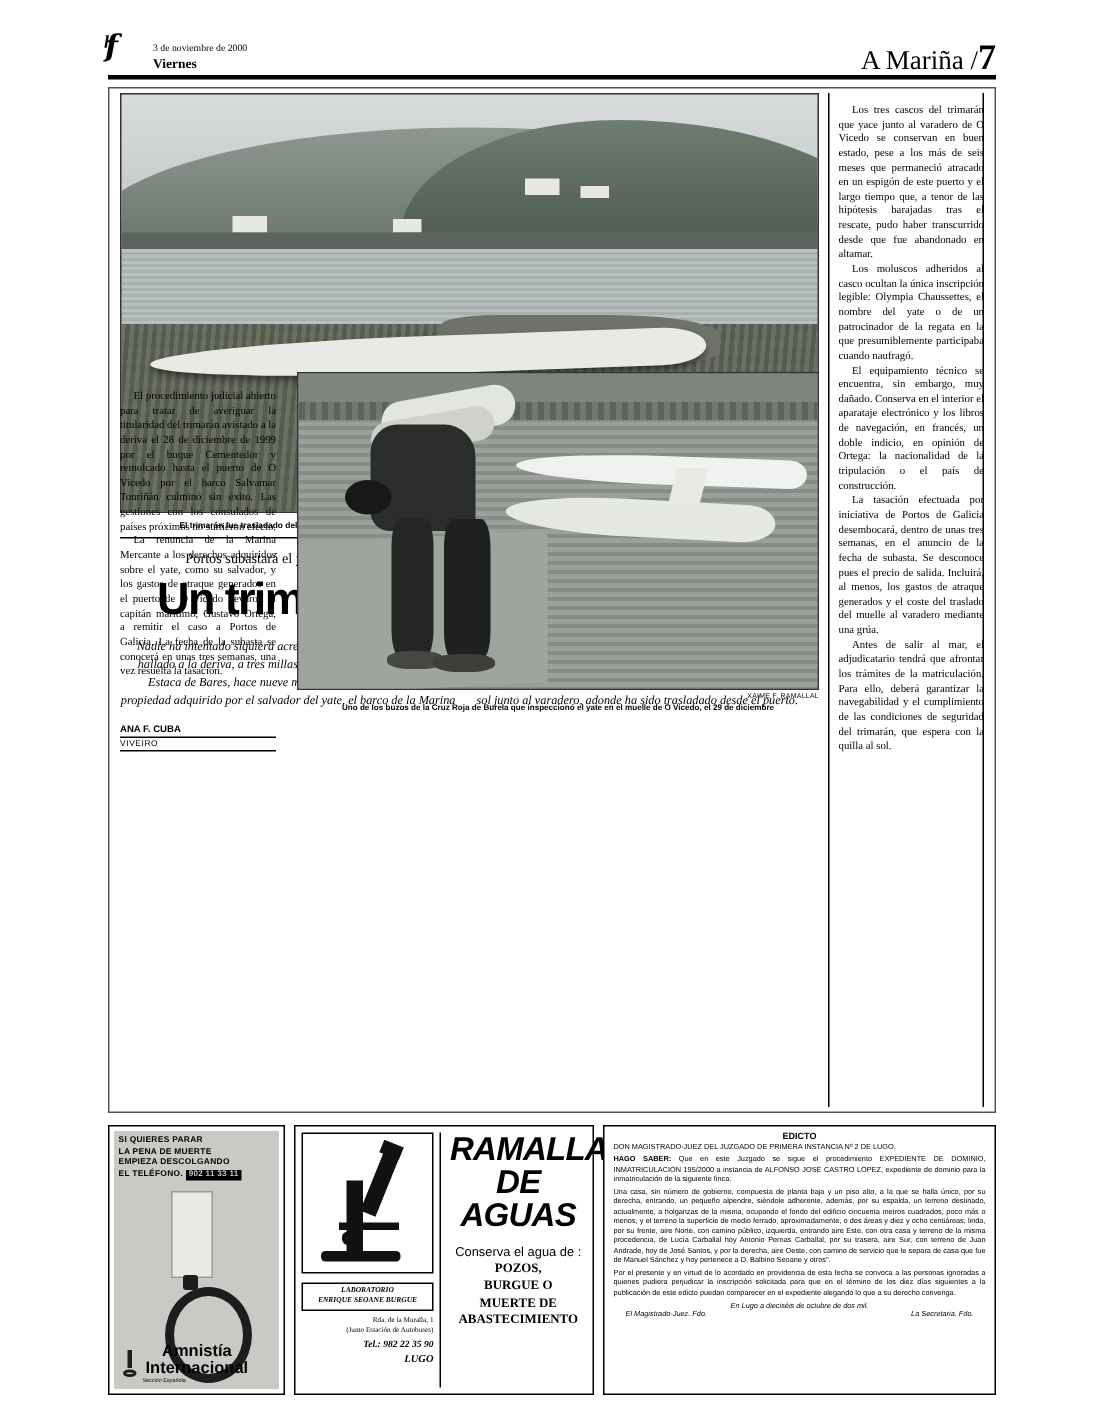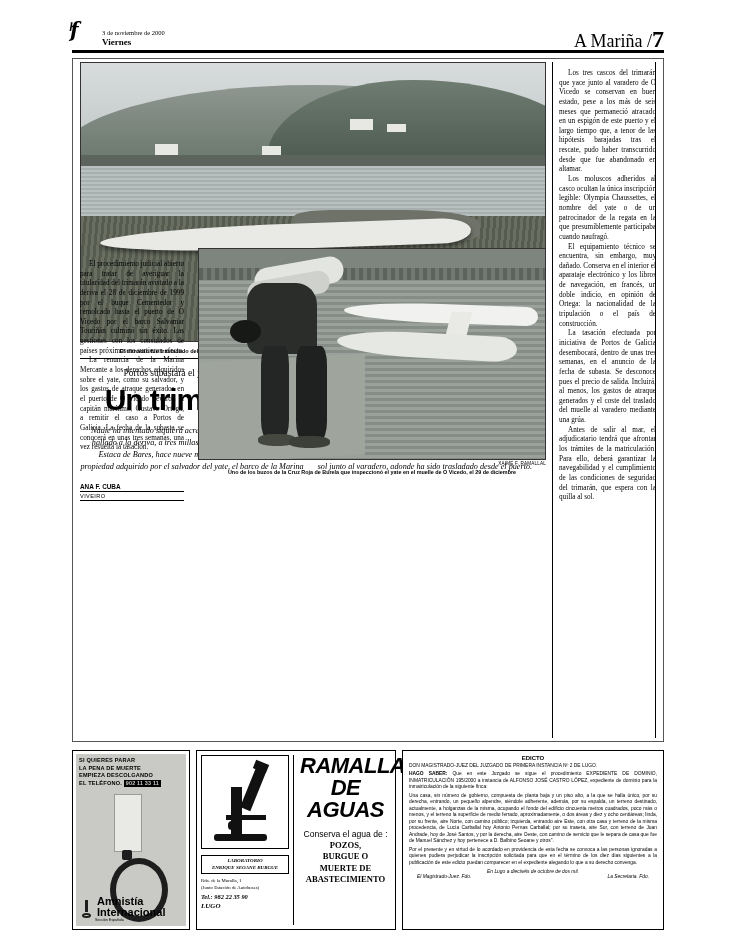--- a/index.html
+++ b/index.html
@@ -129,36 +129,36 @@
            border:1px solid #9a9b97;}
   .am-knot{position:absolute;left:46px;top:96px;width:10px;height:10px;background:#1d1d1d;border-radius:2px;}
   .am-loop{position:absolute;left:34px;top:104px;width:46px;height:52px;
            border:6px solid #1d1d1d;border-radius:50%;}
   .am-logo{position:absolute;left:6px;bottom:4px;right:4px;}
   .am-logo .cand{display:inline-block;width:9px;height:18px;vertical-align:bottom;position:relative;}
   .am-logo .cand:before{content:"";position:absolute;left:3px;top:0;width:3px;height:12px;background:#1d1d1d;}
   .am-logo .cand:after{content:"";position:absolute;left:0;bottom:0;width:9px;height:5px;
         border:2px solid #1d1d1d;border-radius:50%;box-sizing:border-box;}
   .am-logo .nm{display:inline-block;font-family:"Liberation Sans",sans-serif;font-weight:bold;
-        font-size:11px;line-height:1.0;vertical-align:bottom;margin-left:2px;}
+        font-size:11px;line-height:1.0;vertical-align:bottom;margin-left:2px;text-align:center;}
   .am-logo .sub{font-family:"Liberation Sans",sans-serif;font-size:3.6px;margin-left:13px;}
 
   .ad-water{left:124px;top:0;width:200px;height:180px;}
   .wt-left{position:absolute;left:4px;top:4px;width:88px;bottom:4px;}
   .wt-scope{position:relative;width:100%;height:94px;background:#fff;border:1px solid #000;box-sizing:border-box;}
   .wt-scope .base{position:absolute;left:14%;bottom:8%;width:62%;height:7%;background:#111;border-radius:3px;}
   .wt-scope .arm{position:absolute;left:34%;bottom:14%;width:12%;height:52%;background:#111;}
   .wt-scope .tube{position:absolute;left:44%;top:10%;width:13%;height:46%;background:#111;
        transform:rotate(22deg);transform-origin:bottom left;}
   .wt-scope .eye{position:absolute;left:60%;top:6%;width:16%;height:10%;background:#111;transform:rotate(22deg);}
   .wt-scope .stage{position:absolute;left:28%;bottom:30%;width:46%;height:6%;background:#111;}
   .wt-scope .knob{position:absolute;left:30%;bottom:20%;width:10%;height:9%;background:#111;border-radius:50%;}
   .wt-lab{margin-top:6px;border:1px solid #000;text-align:center;padding:2px 1px;
           font-family:"Liberation Serif",serif;font-style:italic;font-weight:bold;font-size:5px;line-height:1.3;}
-  .wt-addr{text-align:left;font-size:4.8px;line-height:1.45;margin-top:4px;}
+  .wt-addr{text-align:right;font-size:4.8px;line-height:1.45;margin-top:4px;}
   .wt-addr .tel{font-style:italic;font-weight:bold;font-size:6.4px;}
   .wt-addr .city{font-style:italic;font-weight:bold;font-size:7px;}
   .wt-right{position:absolute;left:96px;top:4px;right:4px;bottom:4px;border-left:1px solid #000;padding-left:6px;}
   .wt-title{font-family:"Liberation Sans",sans-serif;font-weight:bold;font-style:italic;
             font-size:22px;text-align:center;line-height:1.0;letter-spacing:-.5px;}
   .wt-sub{font-family:"Liberation Sans",sans-serif;font-size:8.6px;text-align:center;
           line-height:1.3;margin-top:8px;}
   .wt-sub .b{font-weight:bold;font-family:Liberation Serif, serif;}
 
   .ad-edicto{left:330px;top:0;width:262px;height:180px;padding:4px 6px;}

